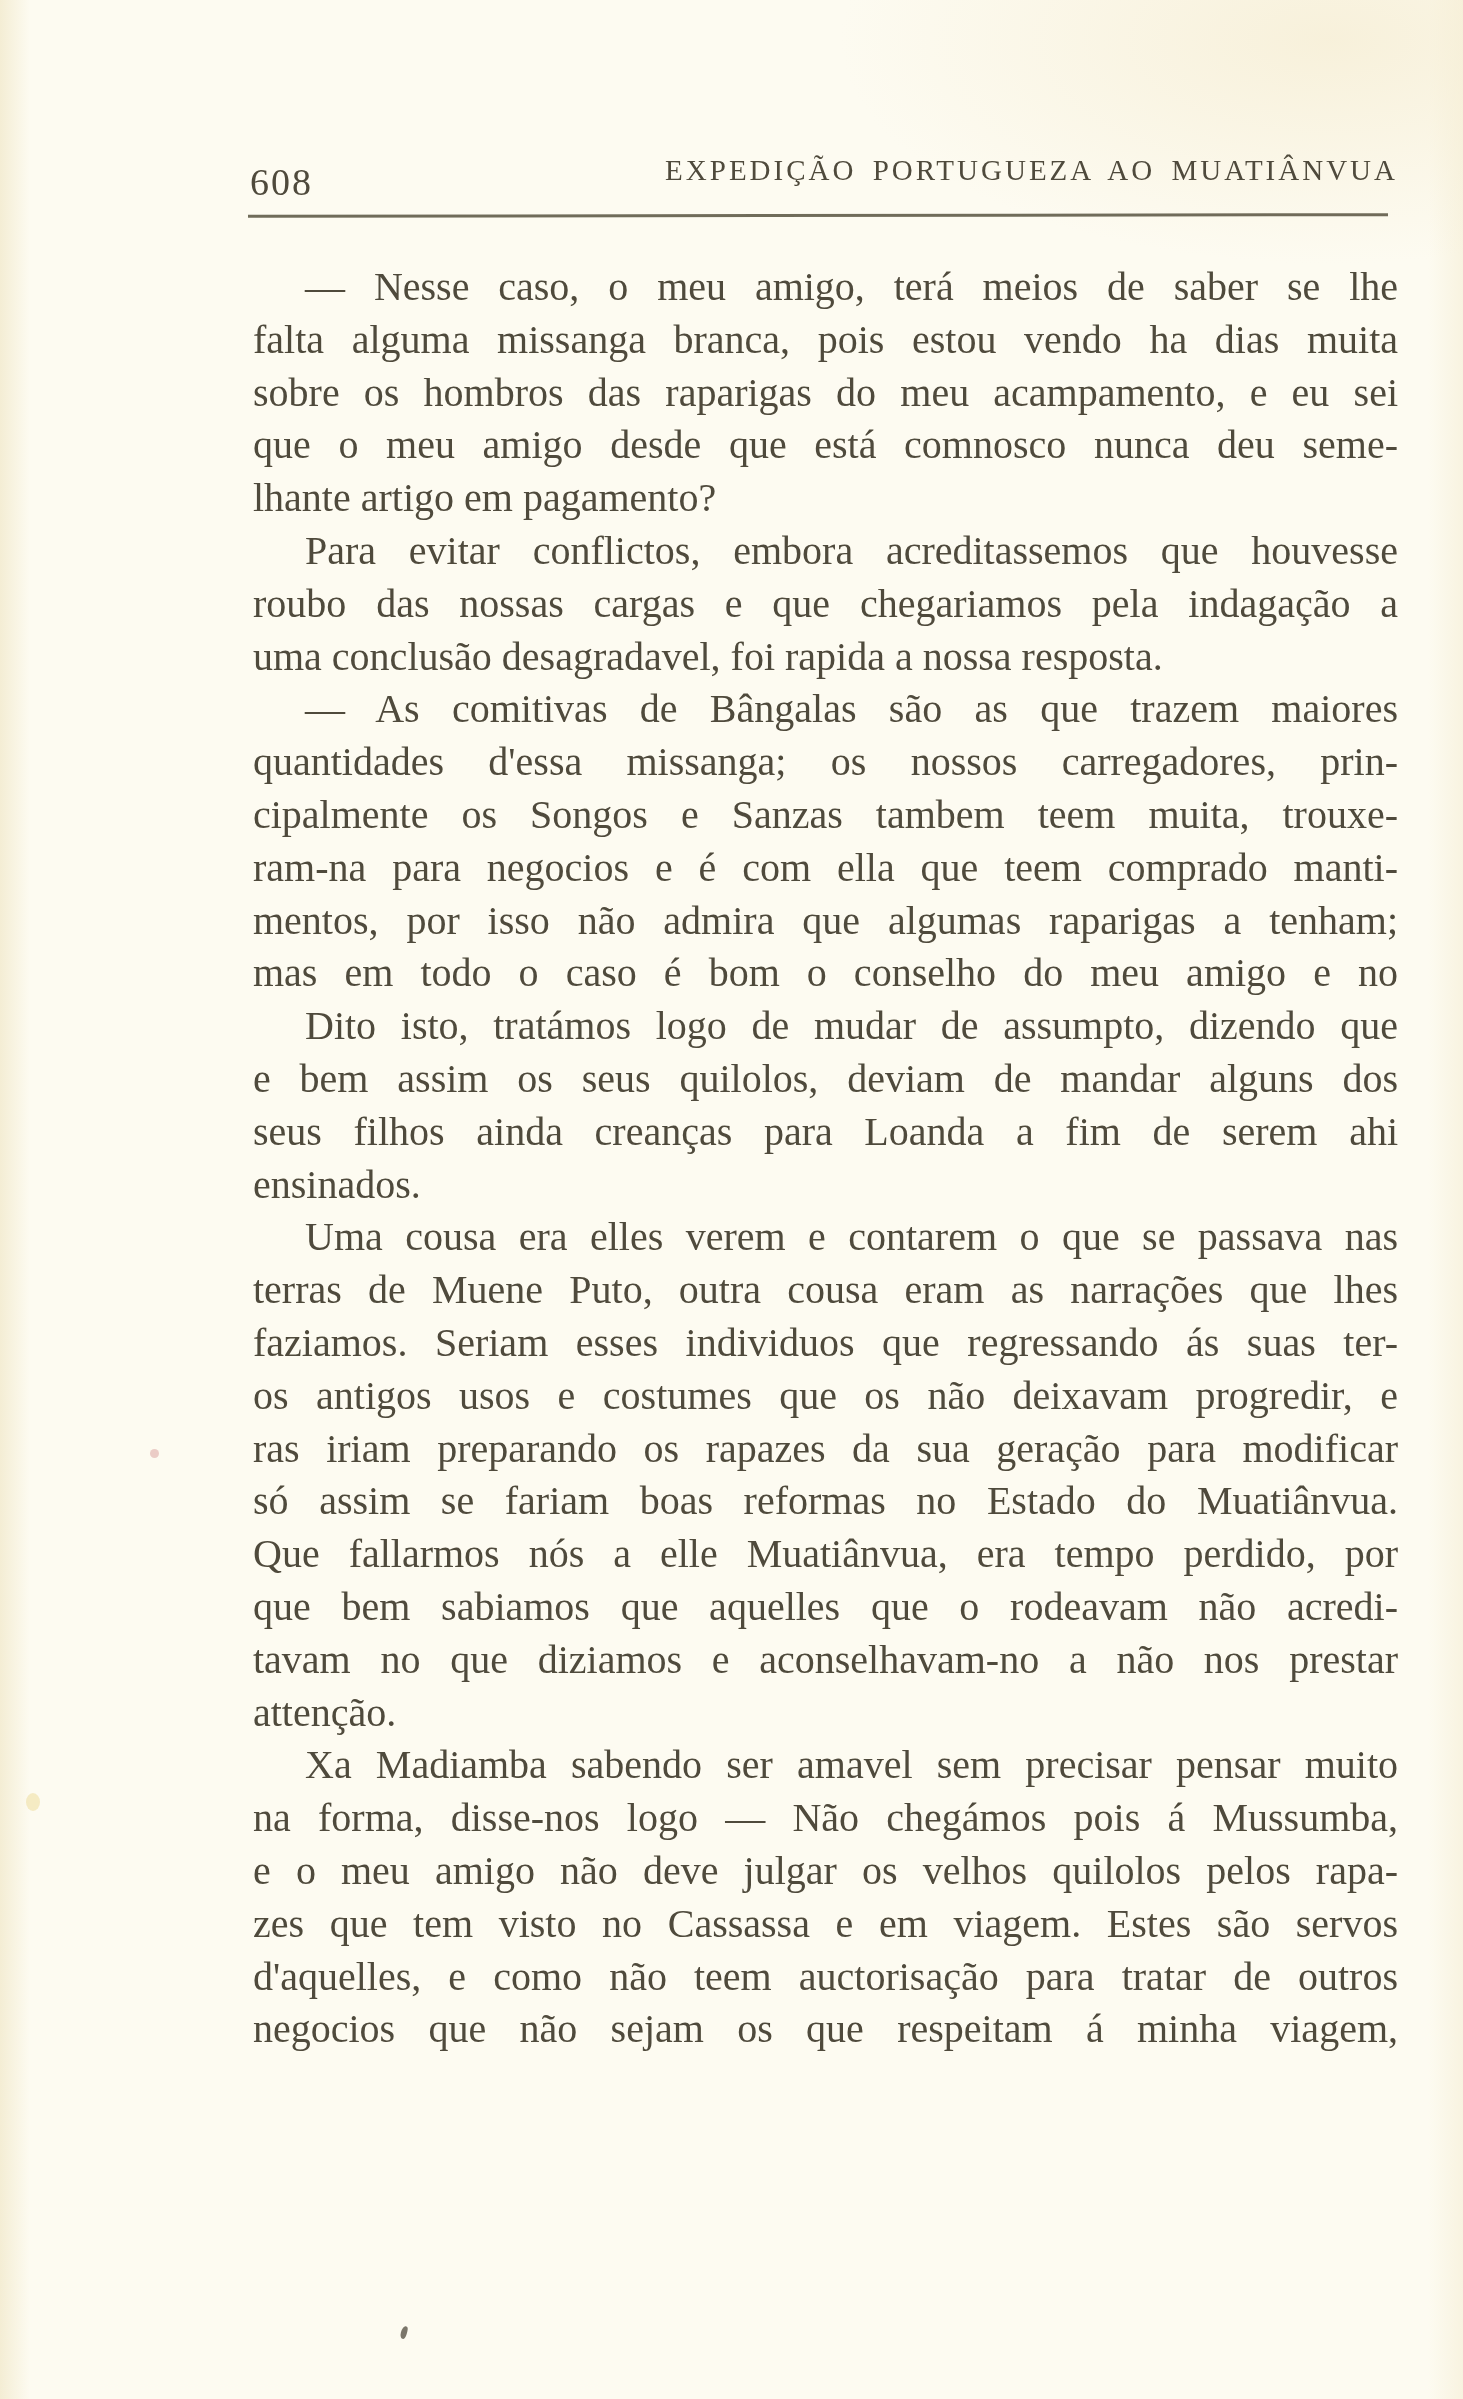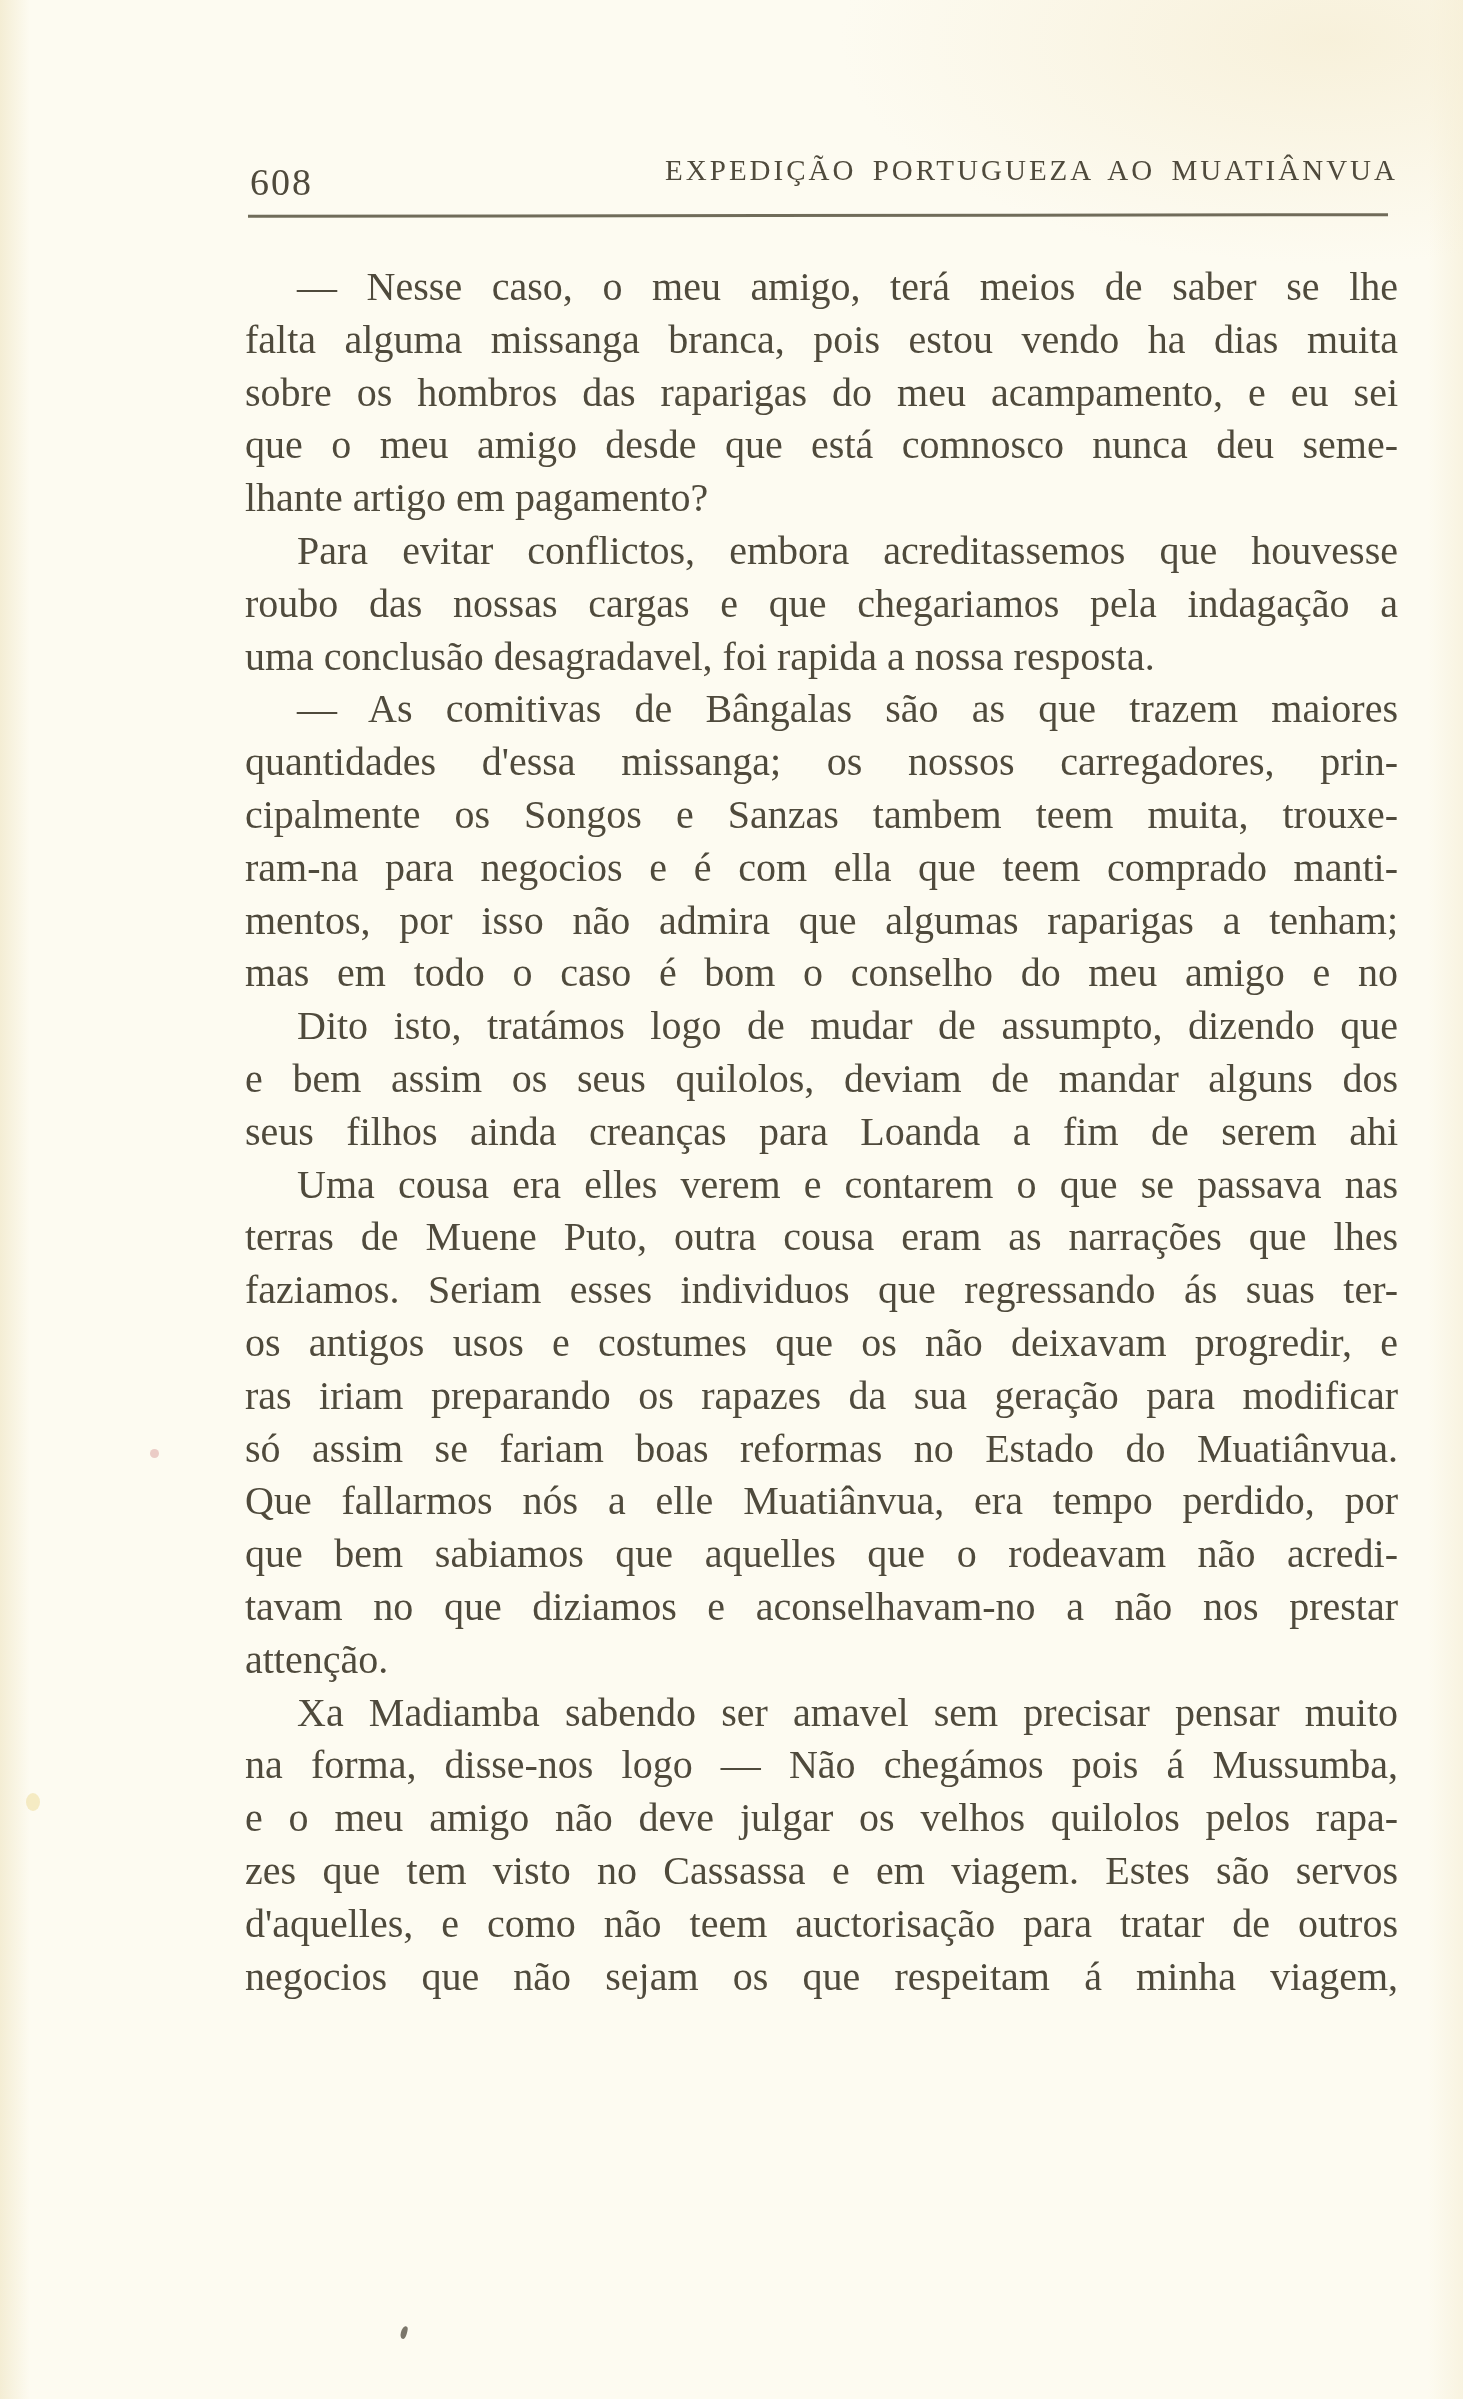--- a/index.html
+++ b/index.html
@@ -32,20 +32,21 @@
   }
   .textblock{
     position:absolute;left:245px;top:261px;width:1153px;
     font-size:40px;line-height:52.8px;
   }
   .para{margin:0;}
   .line{
     text-align:justify;
     text-align-last:justify;
     white-space:normal;
+    margin-left:8px;
   }
   .line.first{text-indent:52px;}
   .line.pl{text-align:left;text-align-last:left;}
   .speck{position:absolute;border-radius:50%;pointer-events:none;}
   .speck.pink{left:150px;top:1449px;width:9px;height:9px;background:rgba(205,130,130,.38);}
   .speck.yellow{left:26px;top:1793px;width:14px;height:18px;background:rgba(235,215,140,.45);}
   .bottom-mark{
     position:absolute;left:401px;top:2326px;width:6px;height:13px;
     background:var(--ink,#4f4a3c);opacity:.75;
     border-radius:60% 40% 50% 50%;
@@ -79,20 +80,21 @@
         <div class="line">quantidades d'essa missanga; os nossos carregadores, prin-</div>
         <div class="line">cipalmente os Songos e Sanzas tambem teem muita, trouxe-</div>
         <div class="line">ram-na para negocios e é com ella que teem comprado manti-</div>
         <div class="line">mentos, por isso não admira que algumas raparigas a tenham;</div>
         <div class="line">mas em todo o caso é bom o conselho do meu amigo e no</div>
       </div>
       <div class="para">
         <div class="line first">Dito isto, tratámos logo de mudar de assumpto, dizendo que</div>
         <div class="line">e bem assim os seus quilolos, deviam de mandar alguns dos</div>
         <div class="line">seus filhos ainda creanças para Loanda a fim de serem ahi</div>
+        <div class="line pl">ensinados.</div>
       </div>
       <div class="para">
         <div class="line first">Uma cousa era elles verem e contarem o que se passava nas</div>
         <div class="line">terras de Muene Puto, outra cousa eram as narrações que lhes</div>
         <div class="line">faziamos. Seriam esses individuos que regressando ás suas ter-</div>
         <div class="line">os antigos usos e costumes que os não deixavam progredir, e</div>
         <div class="line">ras iriam preparando os rapazes da sua geração para modificar</div>
         <div class="line">só assim se fariam boas reformas no Estado do Muatiânvua.</div>
         <div class="line">Que fallarmos nós a elle Muatiânvua, era tempo perdido, por</div>
         <div class="line">que bem sabiamos que aquelles que o rodeavam não acredi-</div>

